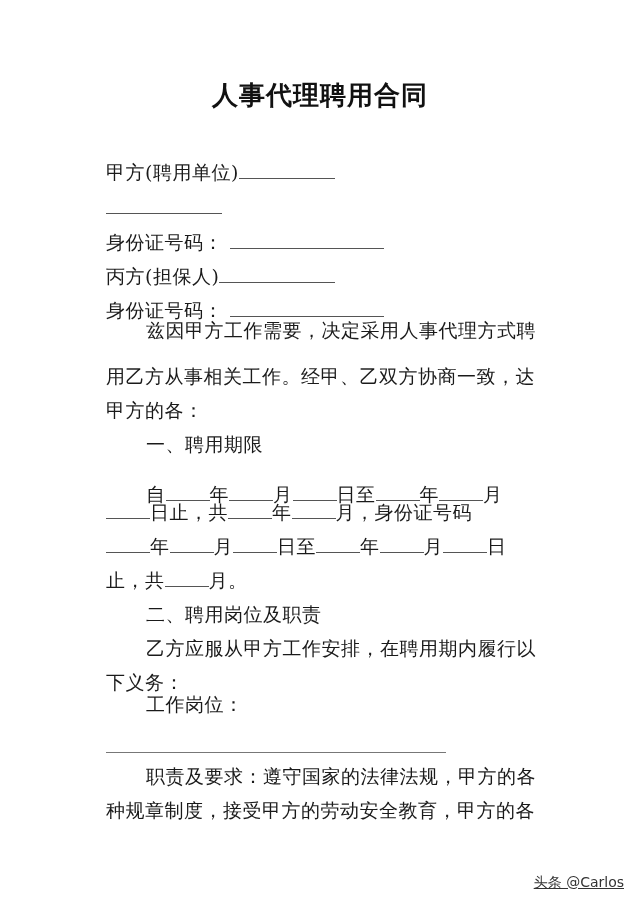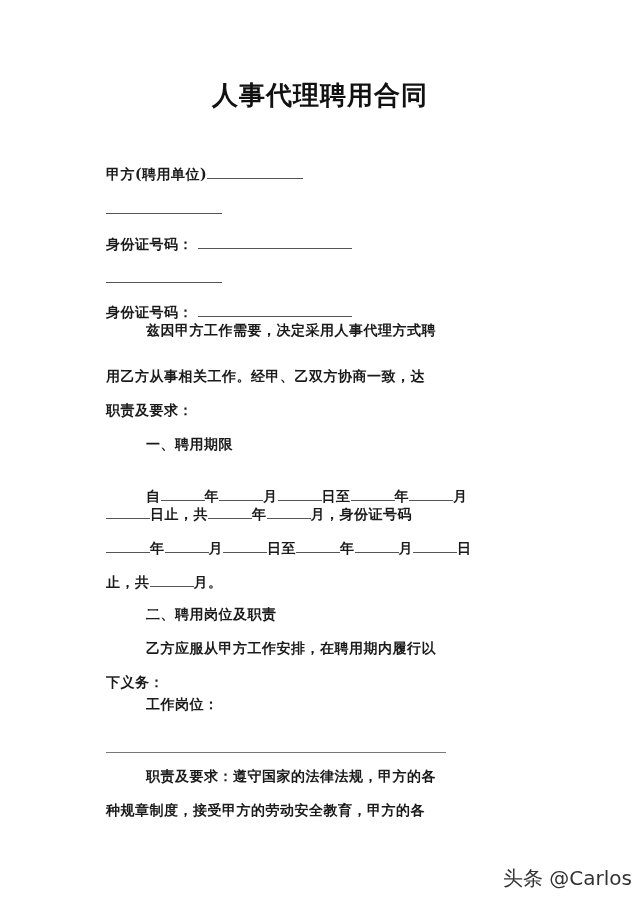--- a/index.html
+++ b/index.html
@@ -6,45 +6,44 @@
   body {
     width: 640px; height: 906px; background: #ffffff; position: relative; overflow: hidden;
     font-family: "DejaVu Serif", "Liberation Serif", serif; color: #1a1a1a;
   }
   .title {
     position: absolute; top: 78px; left: 0; width: 640px; text-align: center;
     font-family: "DejaVu Sans", "Liberation Sans", sans-serif; font-weight: bold;
     font-size: 26px; letter-spacing: 1px; color: #111;
   }
   .line {
-    position: absolute; left: 106px; font-size: 14px; line-height: 24px; white-space: nowrap;
+    position: absolute; left: 106px; font-size: 19px; line-height: 24px; white-space: nowrap;
     letter-spacing: 0.5px;
-    font-weight: bold;
   }
   .blank { display: inline-block; border-bottom: 1px solid #555; height: 18px; vertical-align: baseline; }
   .hr { position: absolute; left: 106px; top: 752px; width: 340px; border-top: 1px solid #777; }
   .watermark {
-    position: absolute; right: 8px; bottom: 14px; font-family: "DejaVu Sans", "Liberation Sans", sans-serif;
-    font-size: 20px; color: #333;
+    position: absolute; right: 16px; bottom: 14px; font-family: "DejaVu Sans", "Liberation Sans", sans-serif;
+    font-size: 14px; color: #333; text-decoration: underline;
   }
 </style>
 </head>
 <body>
 
 <div class="title">人事代理聘用合同</div>
 
 <div class="line" style="top:160px"><span>甲方(聘用单位)</span><span class="blank" style="width:96px"></span></div>
 <div class="line" style="top:195px"><span class="blank" style="width:116px"></span></div>
 <div class="line" style="top:230px"><span>身份证号码：</span> <span class="blank" style="width:154px"></span></div>
-<div class="line" style="top:264px"><span class="blank" style="width:116px"></span></div>
+<div class="line" style="top:264px"><span>丙方(担保人)</span><span class="blank" style="width:116px"></span></div>
 <div class="line" style="top:298px"><span>身份证号码：</span> <span class="blank" style="width:154px"></span></div>
 
 <div class="line" style="top:318px;left:146px">兹因甲方工作需要，决定采用人事代理方式聘</div>
 <div class="line" style="top:364px">用乙方从事相关工作。经甲、乙双方协商一致，达</div>
-<div class="line" style="top:398px">职责及要求：</div>
+<div class="line" style="top:398px">甲方的各：</div>
 
 <div class="line" style="top:432px;left:146px">一、聘用期限</div>
 <div class="line" style="top:482px;left:146px"><span>自</span><span class="blank" style="width:44px"></span><span>年</span><span class="blank" style="width:44px"></span><span>月</span><span class="blank" style="width:44px"></span><span>日至</span><span class="blank" style="width:44px"></span><span>年</span><span class="blank" style="width:44px"></span><span>月</span></div>
 <div class="line" style="top:500px"><span class="blank" style="width:44px"></span><span>日止，共</span><span class="blank" style="width:44px"></span><span>年</span><span class="blank" style="width:44px"></span><span>月，身份证号码</span></div>
 <div class="line" style="top:534px"><span class="blank" style="width:44px"></span><span>年</span><span class="blank" style="width:44px"></span><span>月</span><span class="blank" style="width:44px"></span><span>日至</span><span class="blank" style="width:44px"></span><span>年</span><span class="blank" style="width:44px"></span><span>月</span><span class="blank" style="width:44px"></span><span>日</span></div>
 <div class="line" style="top:568px"><span>止，共</span><span class="blank" style="width:44px"></span><span>月。</span></div>
 
 <div class="line" style="top:602px;left:146px">二、聘用岗位及职责</div>
 <div class="line" style="top:636px;left:146px">乙方应服从甲方工作安排，在聘用期内履行以</div>
 <div class="line" style="top:670px">下义务：</div>

